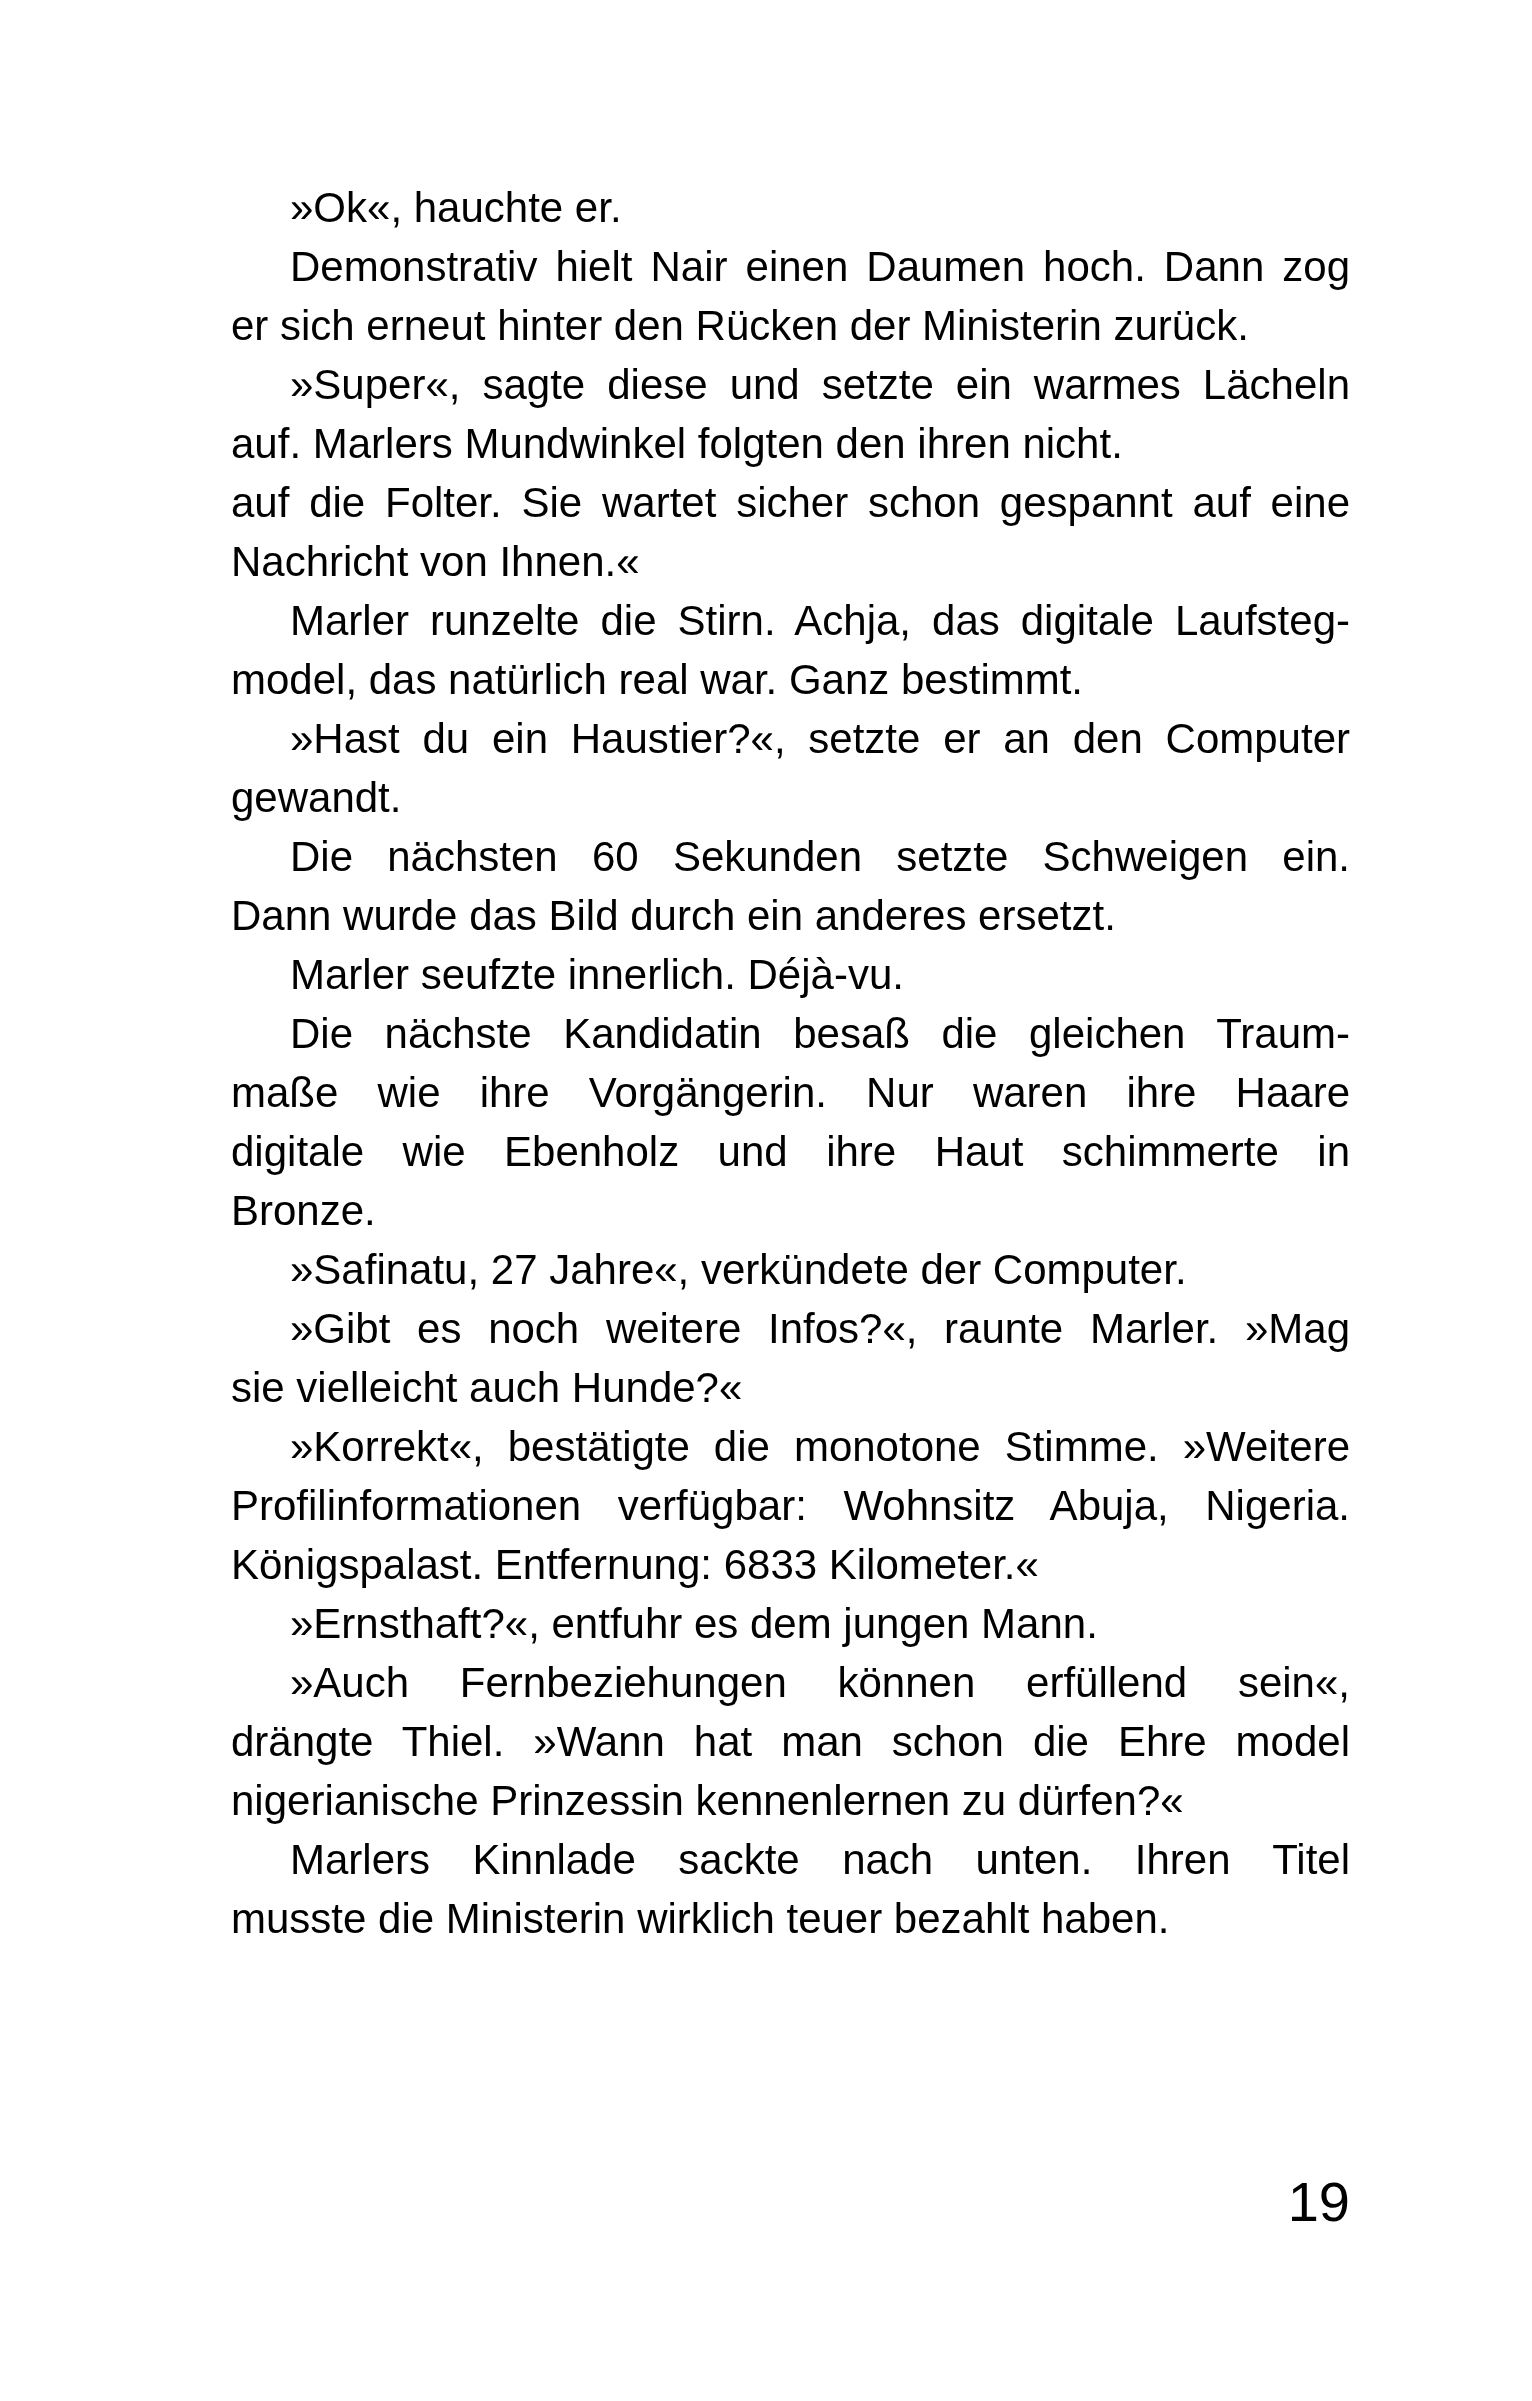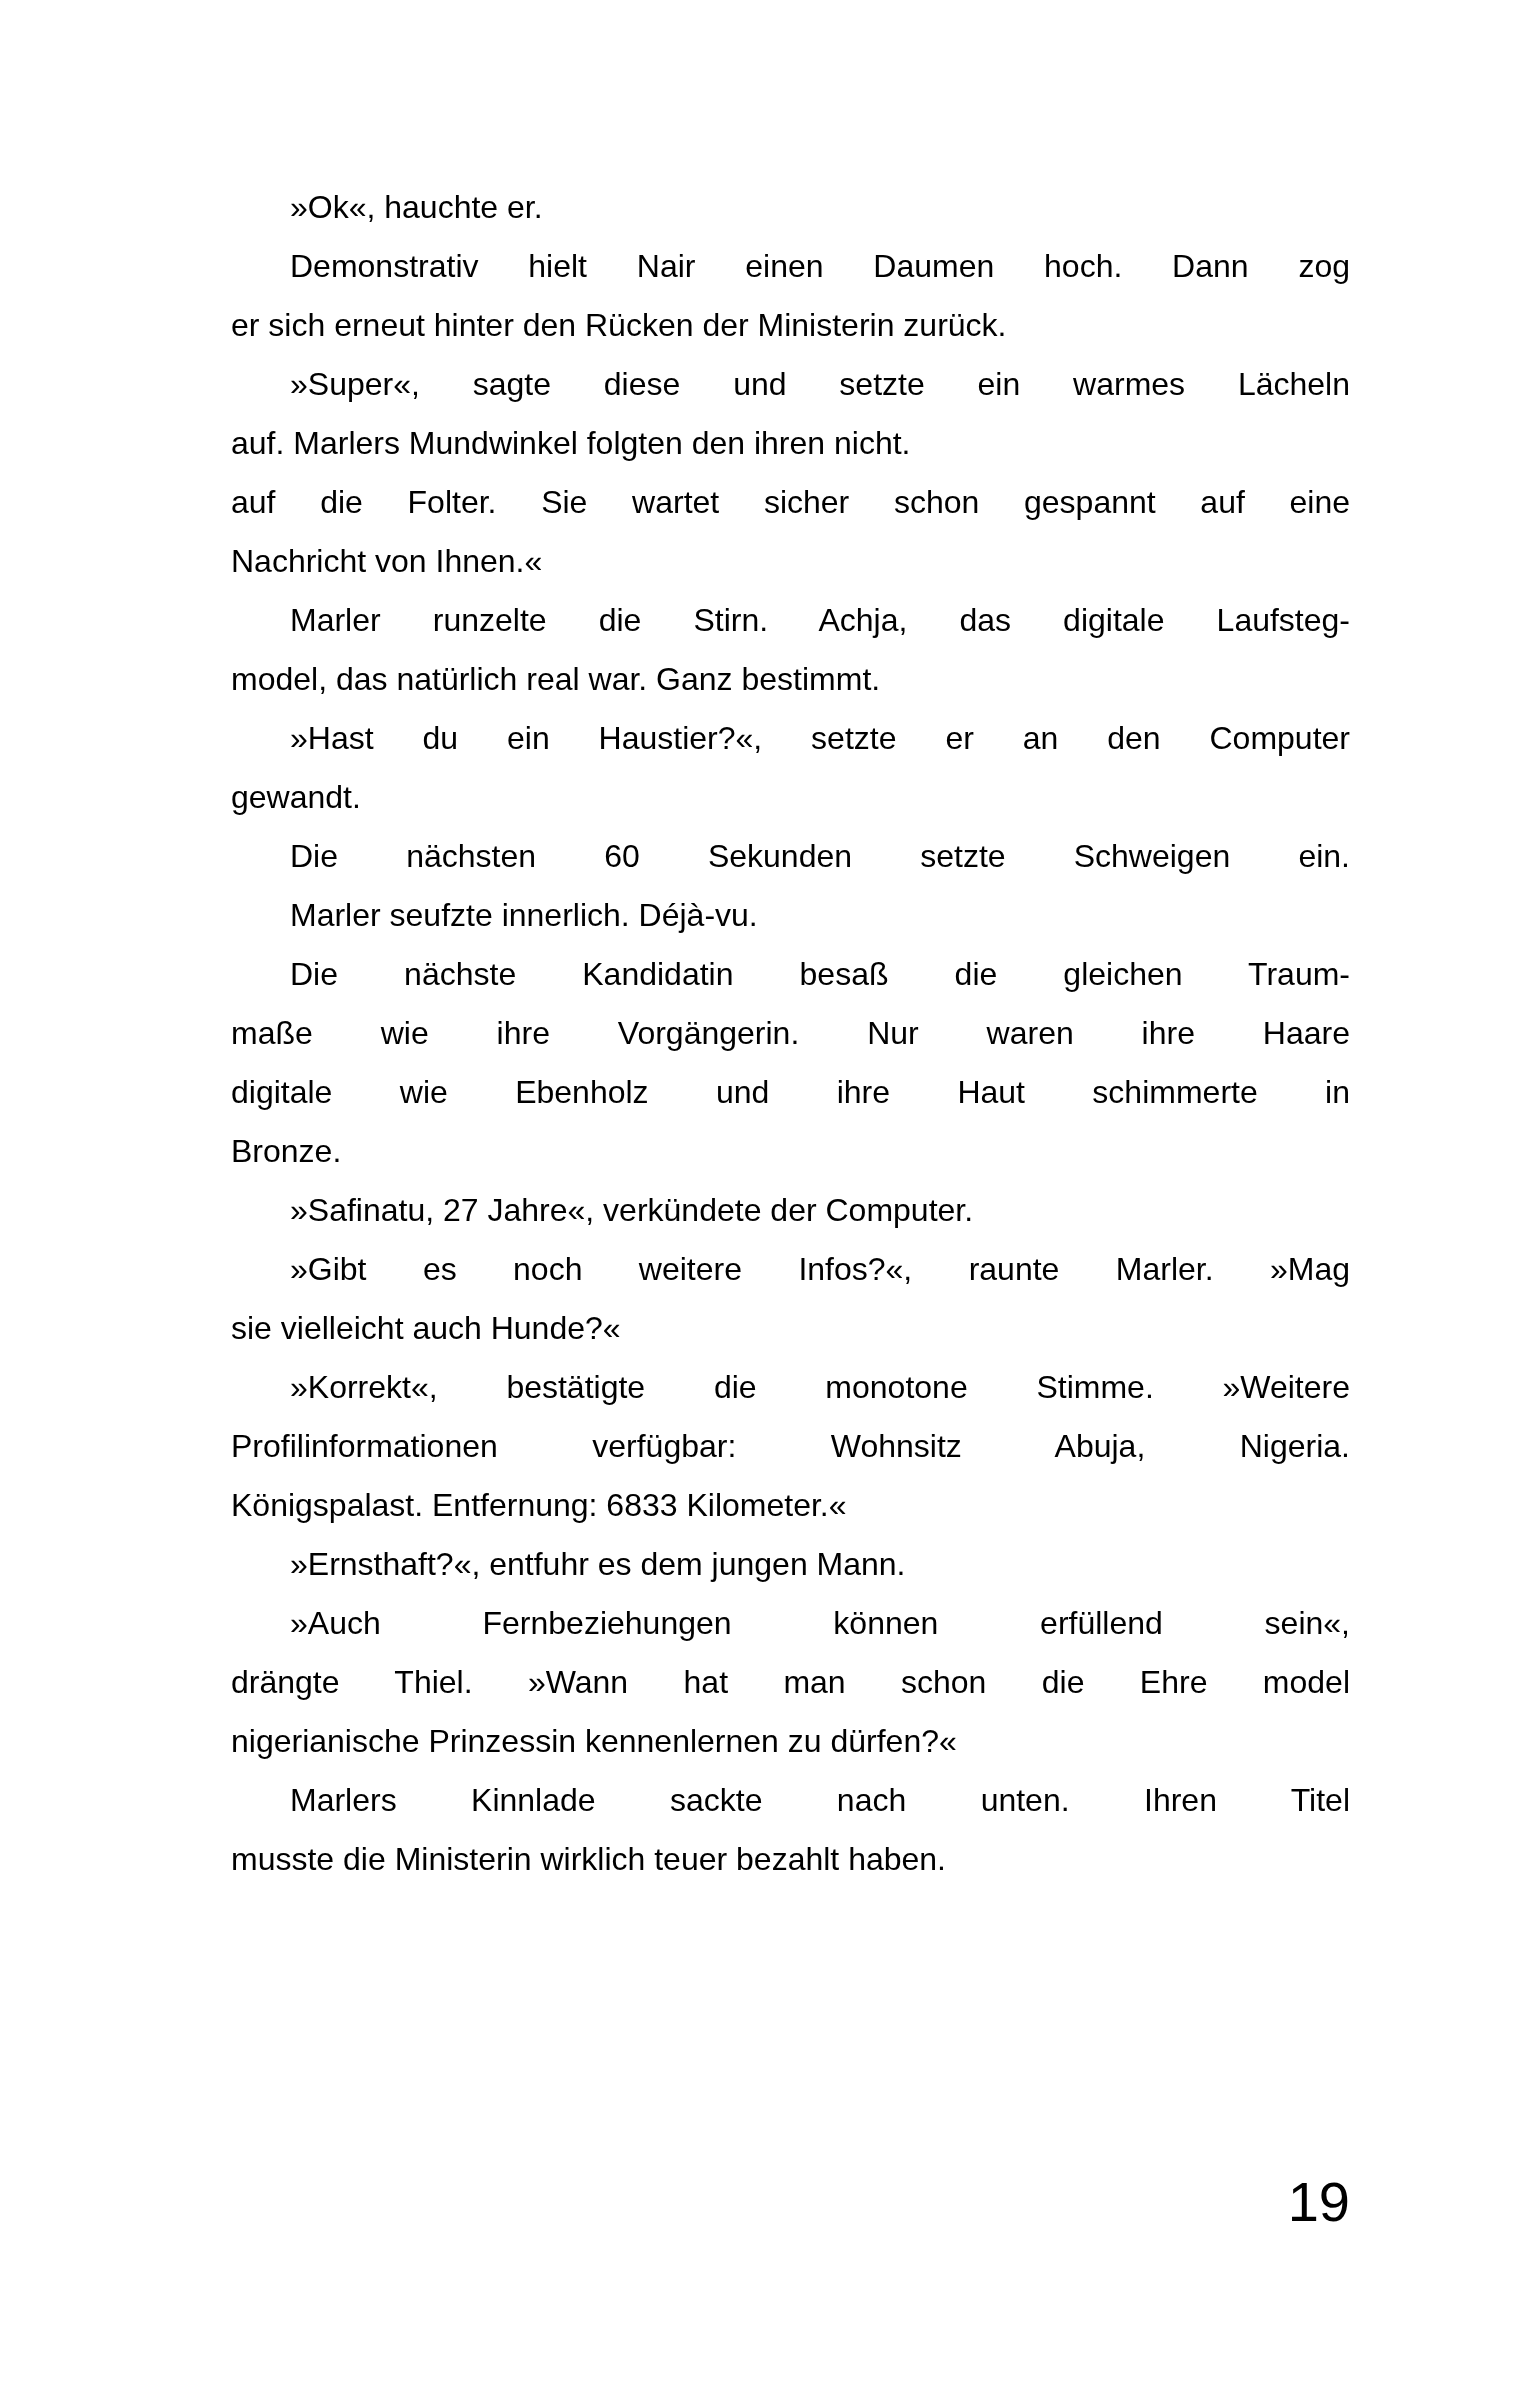--- a/index.html
+++ b/index.html
@@ -11,21 +11,21 @@
     position: relative;
     overflow: hidden;
     font-family: "Liberation Sans", sans-serif;
     color: #000000;
   }
   .text-block {
     position: absolute;
     left: 231px;
     top: 178px;
     width: 1119px;
-    font-size: 32px;
+    font-size: 42px;
     line-height: 59px;
   }
   .line {
     text-align: justify;
     text-align-last: justify;
     -moz-text-align-last: justify;
   }
   .line.last {
     text-align-last: left;
     -moz-text-align-last: left;
@@ -55,20 +55,21 @@
       <div class="line last"><span>er sich erneut hinter den Rücken der Ministerin zurück.</span></div>
       <div class="line indent"><span>»Super«, sagte diese und setzte ein warmes Lächeln</span></div>
       <div class="line last"><span>auf. Marlers Mundwinkel folgten den ihren nicht.</span></div>
       <div class="line"><span>auf die Folter. Sie wartet sicher schon gespannt auf eine</span></div>
       <div class="line last"><span>Nachricht von Ihnen.«</span></div>
       <div class="line indent"><span>Marler runzelte die Stirn. Achja, das digitale Laufsteg-</span></div>
       <div class="line last"><span>model, das natürlich real war. Ganz bestimmt.</span></div>
       <div class="line indent"><span>»Hast du ein Haustier?«, setzte er an den Computer</span></div>
       <div class="line last"><span>gewandt.</span></div>
       <div class="line indent"><span>Die nächsten 60 Sekunden setzte Schweigen ein.</span></div>
+      <div class="line last"><span>Dann wurde das Bild durch ein anderes ersetzt.</span></div>
       <div class="line indent last"><span>Marler seufzte innerlich. </span><span class="italic">Déjà-vu.</span></div>
       <div class="line indent"><span>Die nächste Kandidatin besaß die gleichen Traum-</span></div>
       <div class="line"><span>maße wie ihre Vorgängerin. Nur waren ihre Haare</span></div>
       <div class="line"><span>digitale wie Ebenholz und ihre Haut schimmerte in</span></div>
       <div class="line last"><span>Bronze.</span></div>
       <div class="line indent last"><span>»Safinatu, 27 Jahre«, verkündete der Computer.</span></div>
       <div class="line indent"><span>»Gibt es noch weitere Infos?«, raunte Marler. »Mag</span></div>
       <div class="line last"><span>sie vielleicht auch Hunde?«</span></div>
       <div class="line indent"><span>»Korrekt«, bestätigte die monotone Stimme. »Weitere</span></div>
       <div class="line"><span>Profilinformationen verfügbar: Wohnsitz Abuja, Nigeria.</span></div>

